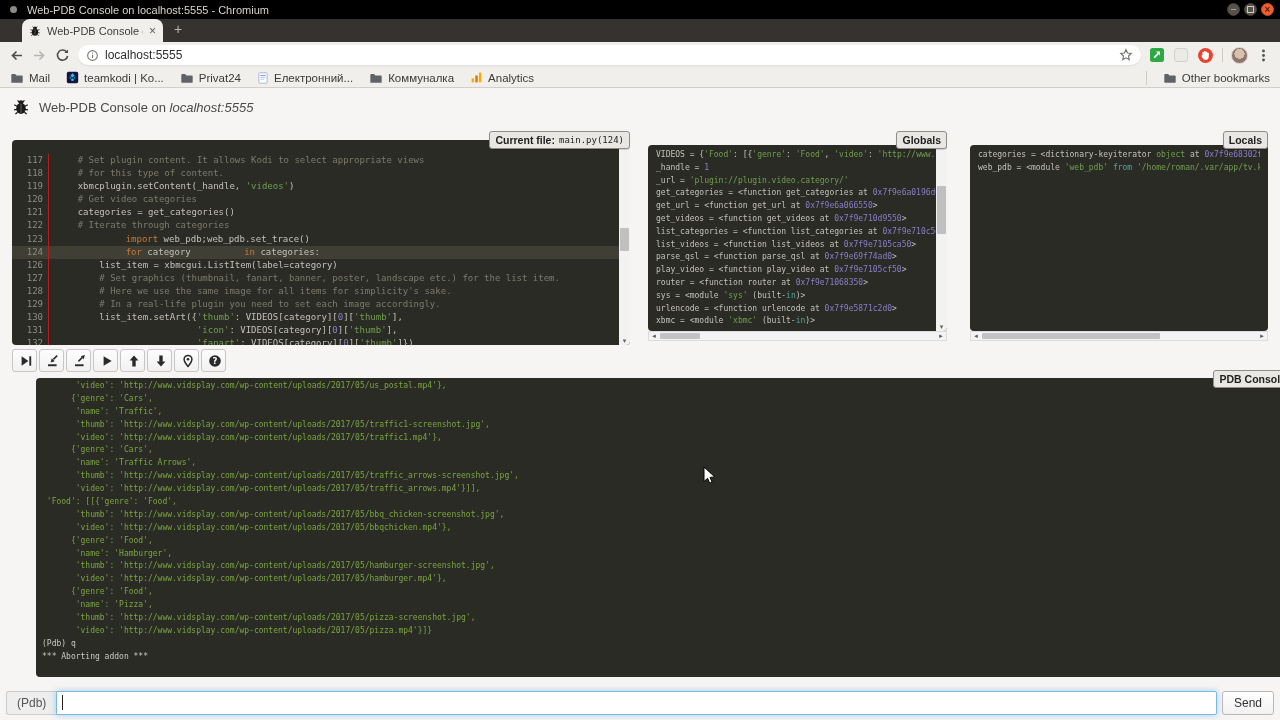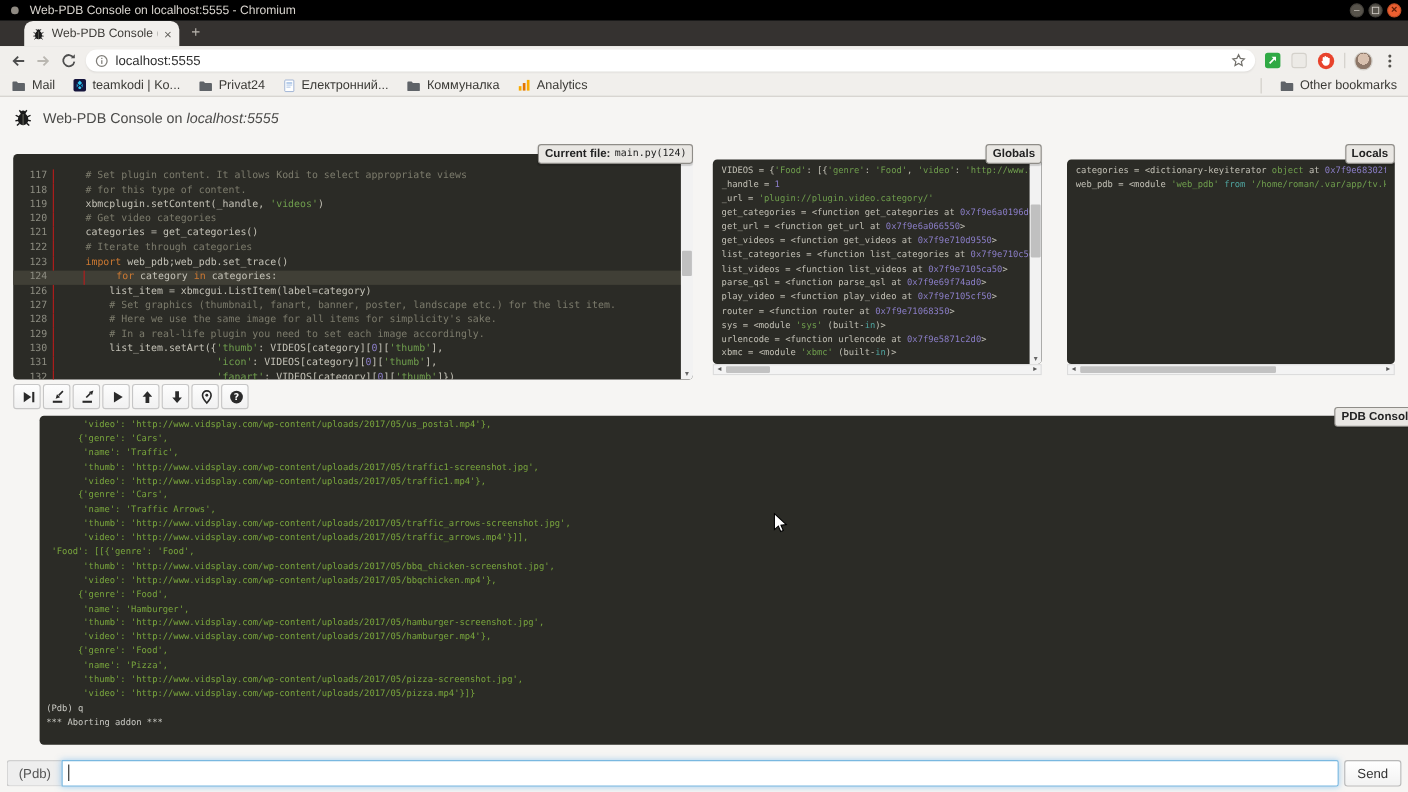--- a/index.html
+++ b/index.html
@@ -52,38 +52,38 @@
   .dpanel{position:relative;width:100%;height:100%;background:#2b2b26;border-radius:4px;overflow:hidden;}
   .panel-tab{position:absolute;right:0;height:16px;padding:0 5px;background:#e9e7e3;border:1px solid #8f8d88;border-radius:3px;
              font-size:10.5px;font-weight:bold;color:#222;display:flex;align-items:center;gap:4px;z-index:3;
              box-shadow:0 1px 1px rgba(0,0,0,.15);}
   .panel-tab .mono{font-family:"DejaVu Sans Mono",monospace;font-weight:normal;font-size:9px;}
   .tab-n9{top:-9px;} .tab-n14{top:-14px;} .tab-n8{top:-8px;}
 
   .code-wrap{left:12px;top:51px;width:618px;height:205px;}
   .code-lines{padding-top:14px;}
   .crow{display:flex;white-space:pre;font-family:"DejaVu Sans Mono",monospace;font-size:9px;line-height:13.1px;height:13.1px;}
-  .crow.current{background:#403f36;gap:28px;}
+  .crow.current{background:#403f36;}
   .gut{width:31px;flex:none;text-align:right;padding-right:5px;color:#8d8d82;}
   .ctext{flex:1;border-left:1px solid #b91c1c;padding-left:7px;overflow:hidden;}
 
   .globals-wrap{left:648px;top:56px;width:299px;height:196px;}
   .locals-wrap{left:970px;top:56px;width:298px;height:196px;}
   .vars-dark{height:186px;}
   .vlines{padding:4px 8px;}
   .tline{white-space:pre;font-family:"DejaVu Sans Mono",monospace;font-size:8px;line-height:12.8px;height:12.8px;overflow:hidden;}
 
   .console-wrap{left:12px;top:289px;width:1256px;height:299px;margin-left:24px;}
   .clines{padding:2px 6px;}
   .cline{white-space:pre;font-family:"DejaVu Sans Mono",monospace;font-size:8px;line-height:12.9px;height:12.9px;overflow:hidden;}
   .cline.out{color:#79a63d;}
   .cline.io{color:#c9c9c3;}
 
   .tk-txt{color:#c3c1b6;} .tk-com{color:#7c7b6c;} .tk-str{color:#6f9e4d;}
-  .tk-kw{color:#cb7832;} .tk-kw2{color:#4fa5a0;} .tk-num{color:#8b7ec8;}
+  .tk-kw{color:#cb7832;margin-left:48px;} .tk-kw2{color:#4fa5a0;} .tk-num{color:#8b7ec8;}
 
   
   .vsb{position:absolute;top:0;right:0;bottom:0;width:11px;background:#f2f2f2;z-index:2;}
   .vsb .vthumb{position:absolute;left:1px;right:1px;background:#c0c0c0;border-radius:1px;}
   .sb-up::after{content:"▴";} .sb-down::after{content:"▾";}
   .vsb .sbarr{position:absolute;left:0;width:11px;height:9px;color:#666;font-size:7px;line-height:9px;text-align:center;}
   .vsb .sbarr.bot{bottom:0;} .vsb .sbarr.top{top:0;}
   .hsb{position:relative;height:10px;background:#f3f3f3;border:1px solid #dcdcdc;box-sizing:border-box;}
   .hsb .hthumb{position:absolute;top:1px;bottom:1px;background:#c2c2c2;border-radius:1px;}
   .hsb .harr{position:absolute;top:0;width:10px;height:100%;color:#555;font-size:7px;line-height:8px;text-align:center;}

